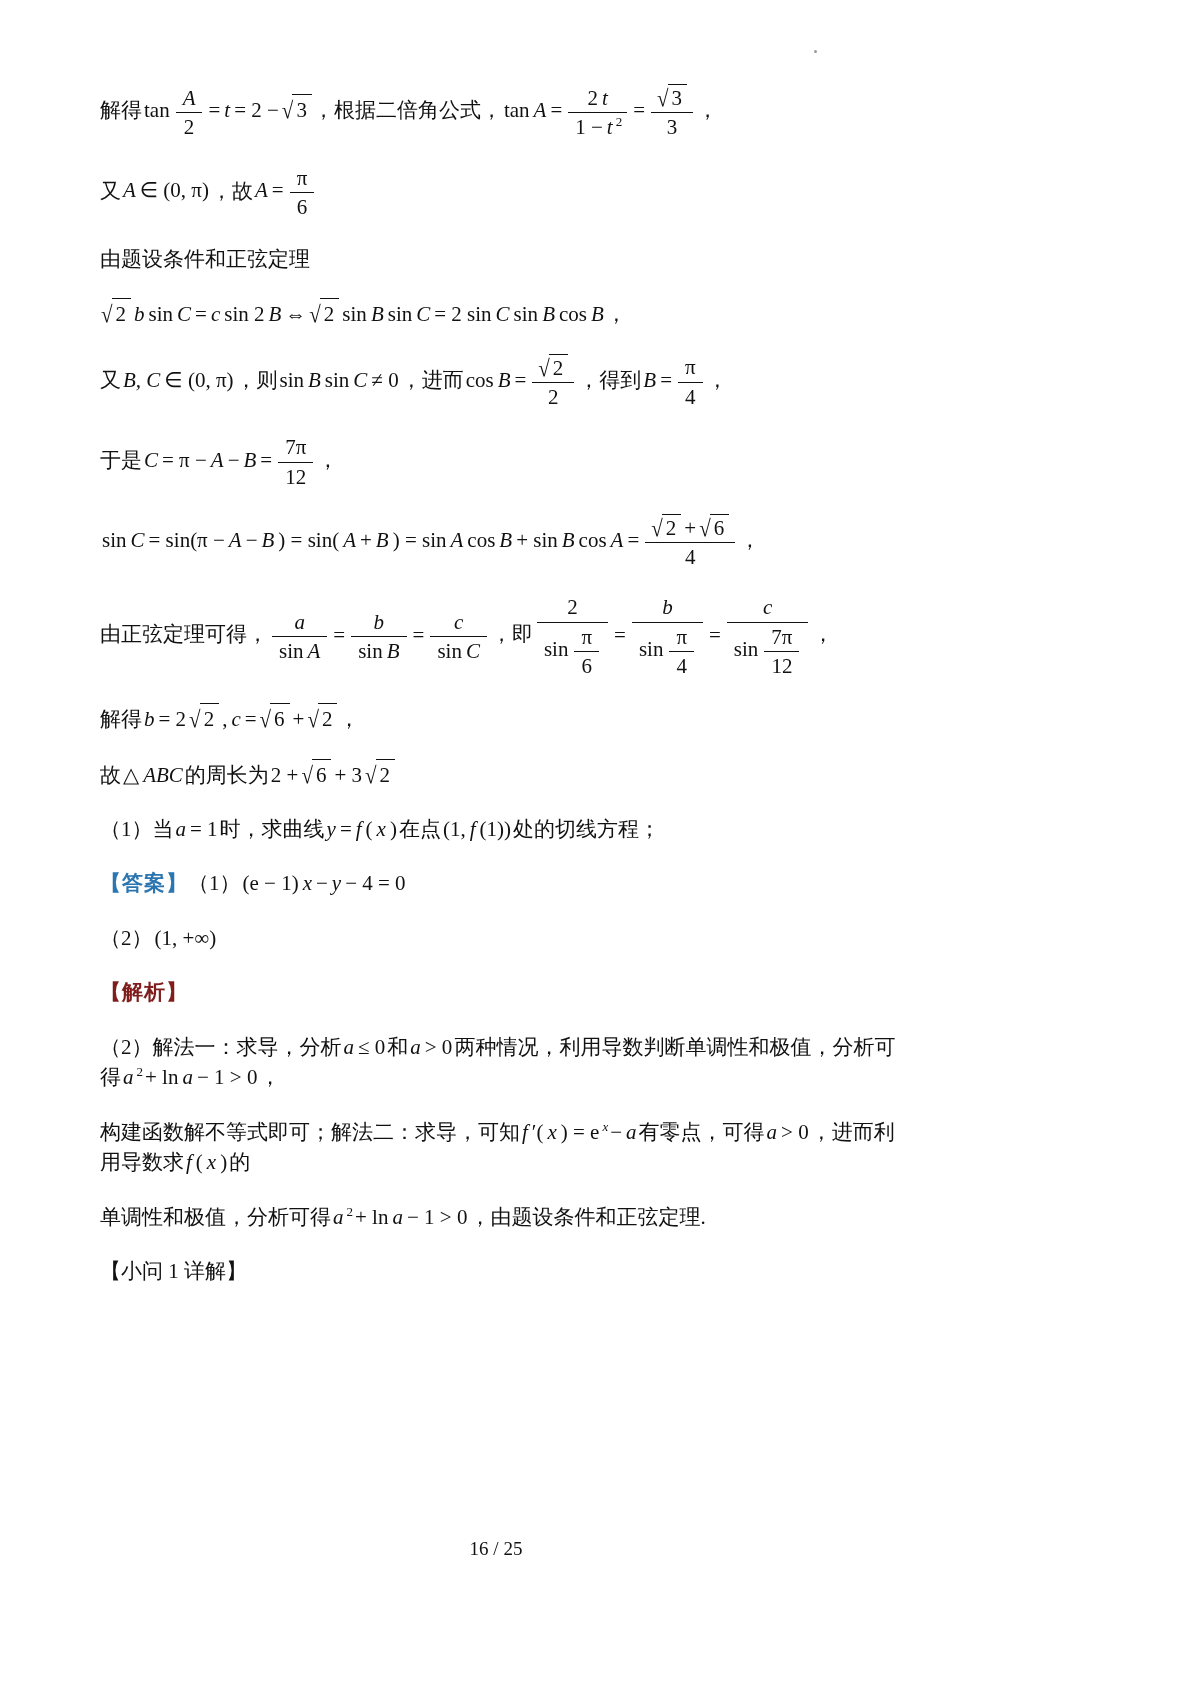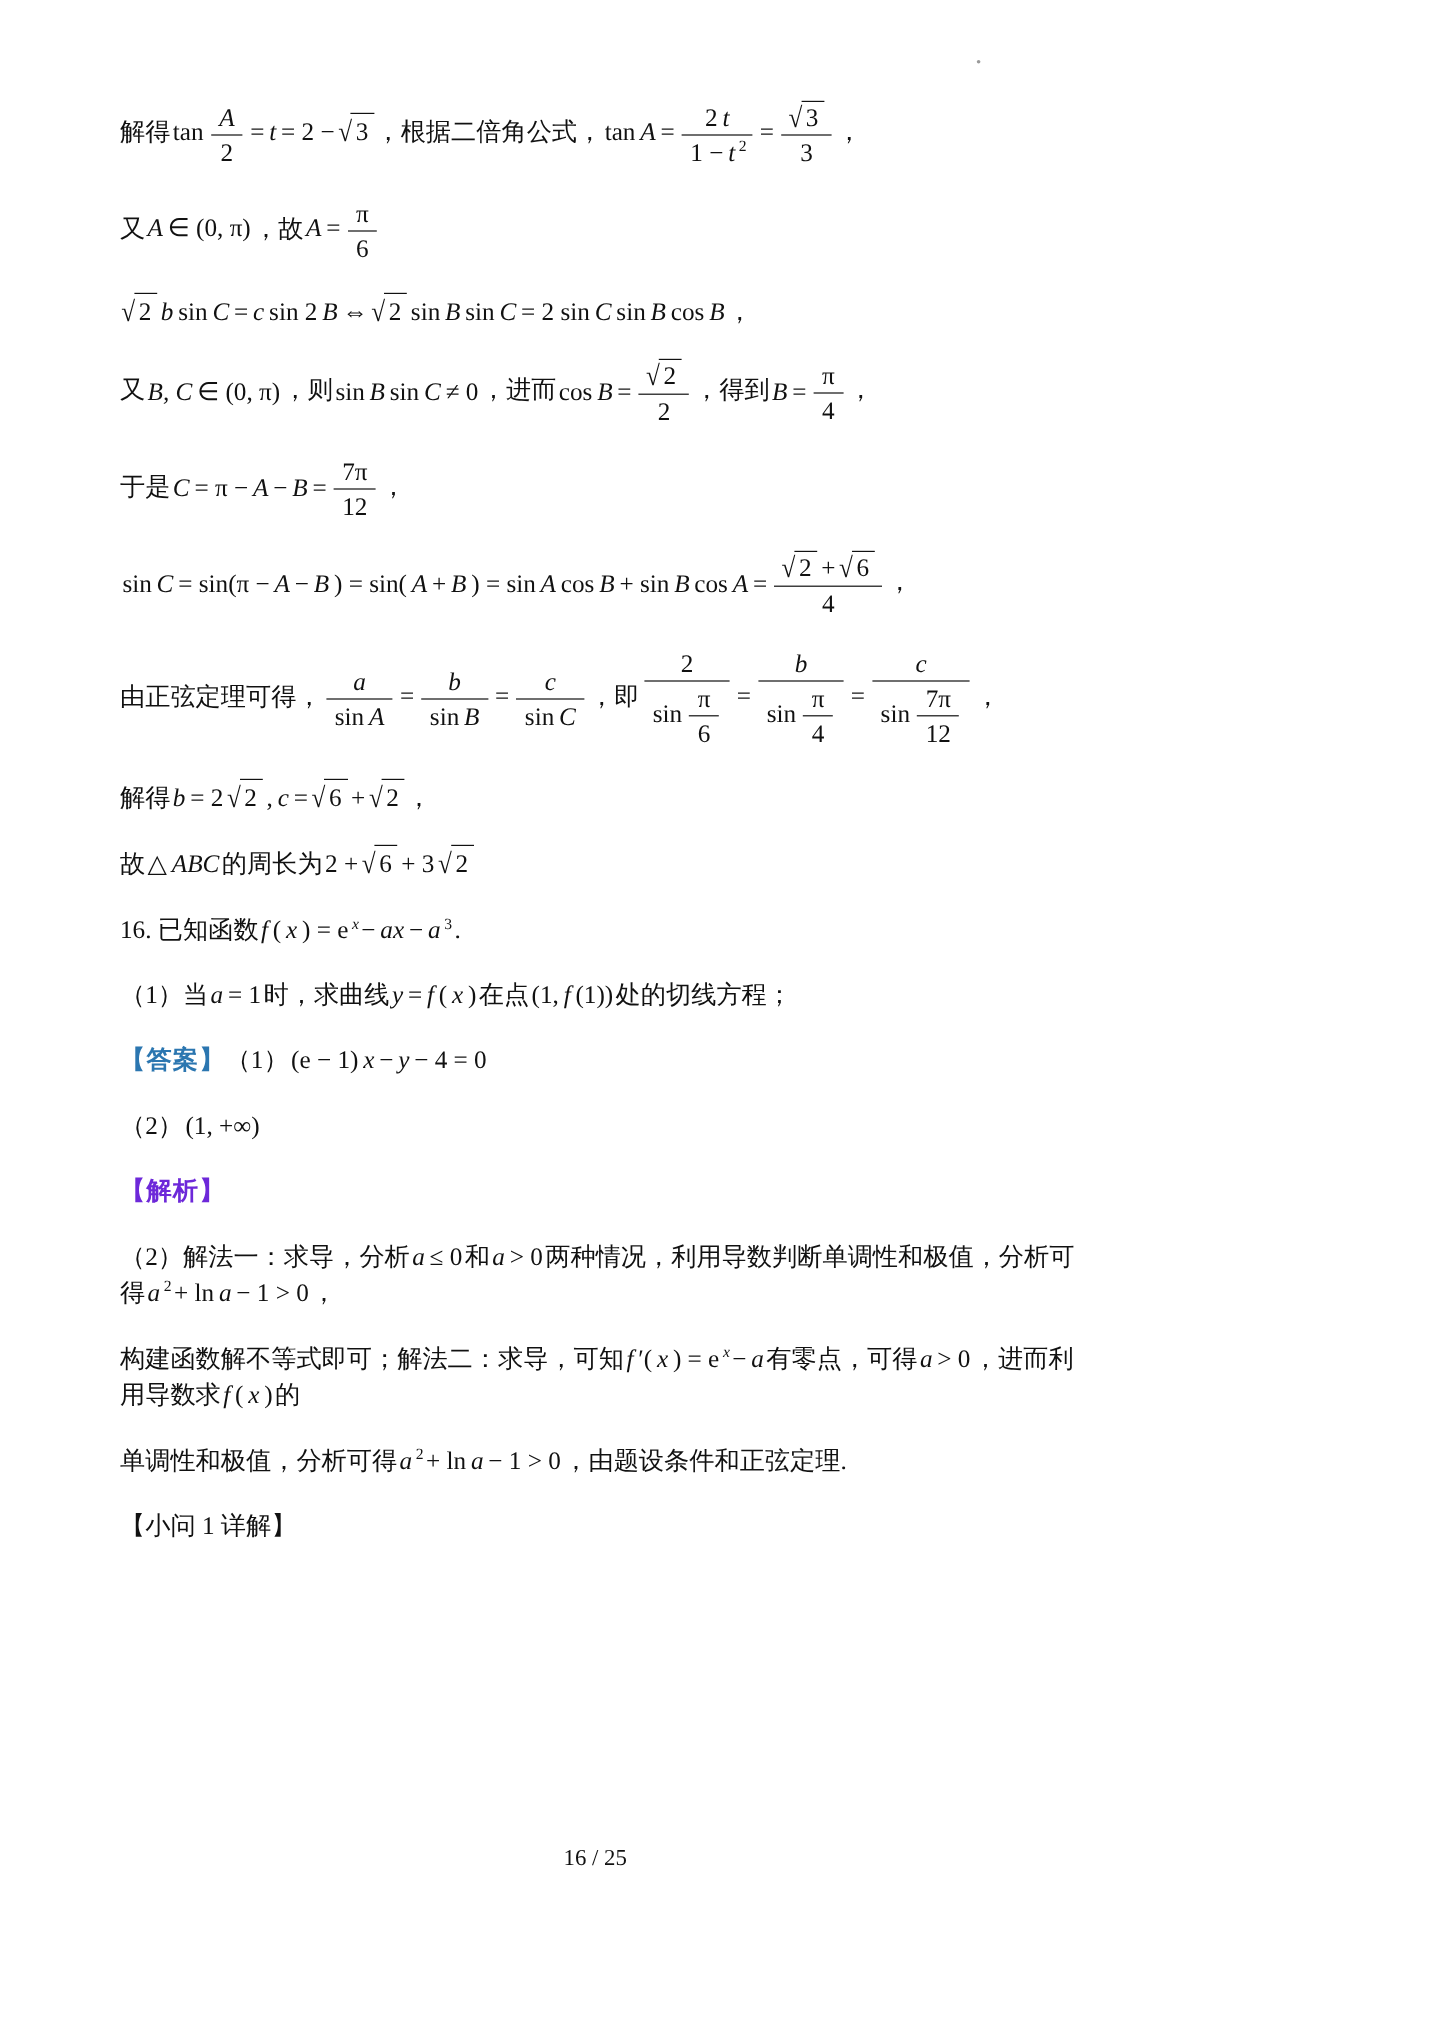--- a/index.html
+++ b/index.html
@@ -98,20 +98,21 @@
           <span class="num"><span class="mo">2</span><span class="mi">t</span></span>
           <span class="den"><span class="mo">1 −</span><span class="mi">t</span><span class="sup">2</span></span>
         </span><span class="mo">=</span><span class="frac">
           <span class="num"><span class="sqrt"><span class="rad">√</span><span class="radicand"><span class="mo">3</span></span></span></span>
           <span class="den"><span class="mo">3</span></span>
         </span><span class="cjk">，</span></div>
       <div class="line"><span class="cjk">又</span><span class="mi">A</span><span class="mo">∈ (0, π)</span><span class="cjk">，故</span><span class="mi">A</span><span class="mo">=</span><span class="frac">
           <span class="num"><span class="mo">π</span></span>
           <span class="den"><span class="mo">6</span></span>
         </span></div>
+      <div class="line"><span class="cjk">由题设条件和正弦定理</span></div>
       <div class="line"><span class="sqrt"><span class="rad">√</span><span class="radicand"><span class="mo">2</span></span></span><span class="mi">b</span><span class="mo">sin</span><span class="mi">C</span><span class="mo">=</span><span class="mi">c</span><span class="mo">sin 2</span><span class="mi">B</span><span class="mo">⇔</span><span class="sqrt"><span class="rad">√</span><span class="radicand"><span class="mo">2</span></span></span><span class="mo">sin</span><span class="mi">B</span><span class="mo">sin</span><span class="mi">C</span><span class="mo">= 2 sin</span><span class="mi">C</span><span class="mo">sin</span><span class="mi">B</span><span class="mo">cos</span><span class="mi">B</span><span class="cjk">，</span></div>
       <div class="line"><span class="cjk">又</span><span class="mi">B, C</span><span class="mo">∈ (0, π)</span><span class="cjk">，则</span><span class="mo">sin</span><span class="mi">B</span><span class="mo">sin</span><span class="mi">C</span><span class="mo">≠ 0</span><span class="cjk">，进而</span><span class="mo">cos</span><span class="mi">B</span><span class="mo">=</span><span class="frac">
           <span class="num"><span class="sqrt"><span class="rad">√</span><span class="radicand"><span class="mo">2</span></span></span></span>
           <span class="den"><span class="mo">2</span></span>
         </span><span class="cjk">，得到</span><span class="mi">B</span><span class="mo">=</span><span class="frac">
           <span class="num"><span class="mo">π</span></span>
           <span class="den"><span class="mo">4</span></span>
         </span><span class="cjk">，</span></div>
       <div class="line"><span class="cjk">于是</span><span class="mi">C</span><span class="mo">= π −</span><span class="mi">A</span><span class="mo">−</span><span class="mi">B</span><span class="mo">=</span><span class="frac">
           <span class="num"><span class="mo">7π</span></span>
@@ -144,24 +145,23 @@
             </span></span>
         </span><span class="mo">=</span><span class="frac">
           <span class="num"><span class="mi">c</span></span>
           <span class="den"><span class="mo">sin</span><span class="frac">
               <span class="num"><span class="mo">7π</span></span>
               <span class="den"><span class="mo">12</span></span>
             </span></span>
         </span><span class="cjk">，</span></div>
       <div class="line"><span class="cjk">解得</span><span class="mi">b</span><span class="mo">= 2</span><span class="sqrt"><span class="rad">√</span><span class="radicand"><span class="mo">2</span></span></span><span class="mo">,</span><span class="mi">c</span><span class="mo">=</span><span class="sqrt"><span class="rad">√</span><span class="radicand"><span class="mo">6</span></span></span><span class="mo">+</span><span class="sqrt"><span class="rad">√</span><span class="radicand"><span class="mo">2</span></span></span><span class="cjk">，</span></div>
       <div class="line"><span class="cjk">故</span><span class="mo">△</span><span class="mi">ABC</span><span class="cjk">的周长为</span><span class="mo">2 +</span><span class="sqrt"><span class="rad">√</span><span class="radicand"><span class="mo">6</span></span></span><span class="mo">+ 3</span><span class="sqrt"><span class="rad">√</span><span class="radicand"><span class="mo">2</span></span></span></div>
-      <div class="line"><span class="cjk">16. 已知函数</span><span class="mi">f</span><span class="mo">(</span><span class="mi">x</span><span class="mo">) = e</span><span class="sup it">x</span><span class="mo">−</span><span class="mi">ax</span><span class="mo">−</span><span class="mi">a</span><span class="sup">3</span><span class="mo">.</span></div>
       <div class="line"><span class="cjk">（1）当</span><span class="mi">a</span><span class="mo">= 1</span><span class="cjk">时，求曲线</span><span class="mi">y</span><span class="mo">=</span><span class="mi">f</span><span class="mo">(</span><span class="mi">x</span><span class="mo">)</span><span class="cjk">在点</span><span class="mo">(1,</span><span class="mi">f</span><span class="mo">(1))</span><span class="cjk">处的切线方程；</span></div>
       <div class="line"><span class="label label-blue" style="color: rgb(43, 118, 176);">【答案】</span><span class="cjk">（1）</span><span class="mo">(e − 1)</span><span class="mi">x</span><span class="mo">−</span><span class="mi">y</span><span class="mo">− 4 = 0</span></div>
       <div class="line"><span class="cjk">（2）</span><span class="mo">(1, +∞)</span></div>
-      <div class="line"><span class="label label-blue" style="color: #6d28d9;">【解析】</span></div>
+      <div class="line"><span class="label label-blue" style="color: #7f1d1d;">【解析】</span></div>
       <div class="line"><span class="cjk">（2）解法一：求导，分析</span><span class="mi">a</span><span class="mo">≤ 0</span><span class="cjk">和</span><span class="mi">a</span><span class="mo">&gt; 0</span><span class="cjk">两种情况，利用导数判断单调性和极值，分析可得</span><span class="mi">a</span><span class="sup">2</span><span class="mo">+ ln</span><span class="mi">a</span><span class="mo">− 1 &gt; 0</span><span class="cjk">，</span></div>
       <div class="line"><span class="cjk">构建函数解不等式即可；解法二：求导，可知</span><span class="mi">f</span><span class="mo">′(</span><span class="mi">x</span><span class="mo">) = e</span><span class="sup it">x</span><span class="mo">−</span><span class="mi">a</span><span class="cjk">有零点，可得</span><span class="mi">a</span><span class="mo">&gt; 0</span><span class="cjk">，进而利用导数求</span><span class="mi">f</span><span class="mo">(</span><span class="mi">x</span><span class="mo">)</span><span class="cjk">的</span></div>
       <div class="line"><span class="cjk">单调性和极值，分析可得</span><span class="mi">a</span><span class="sup">2</span><span class="mo">+ ln</span><span class="mi">a</span><span class="mo">− 1 &gt; 0</span><span class="cjk">，由题设条件和正弦定理.</span></div>
       <div class="line"><span class="cjk">【小问 1 详解】</span></div>
     </div>
   <div class="footer">16 / 25</div>
 </div>
 
 </body></html>

